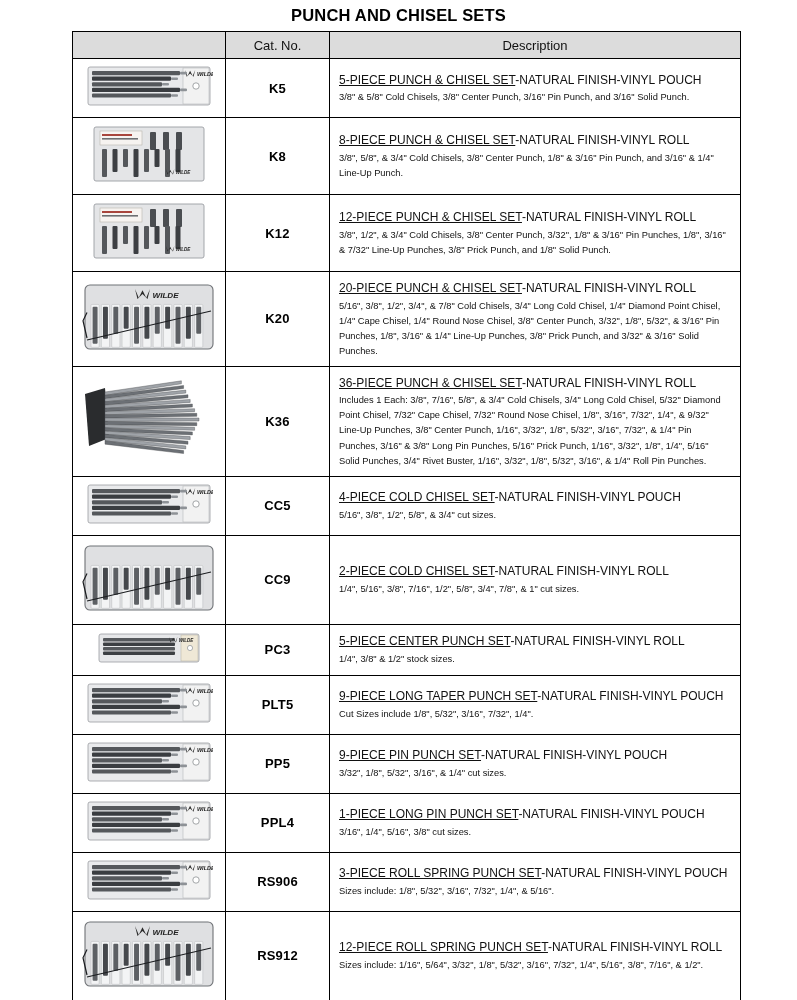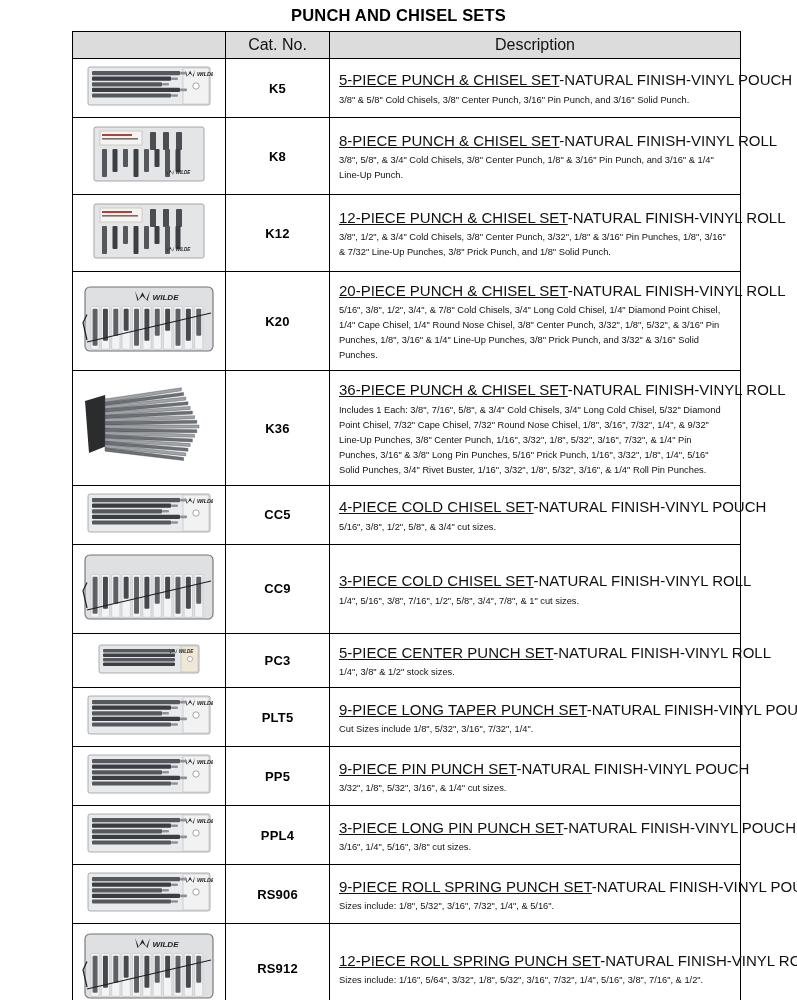--- a/index.html
+++ b/index.html
@@ -47,40 +47,40 @@
   .catalog-table th,
   .catalog-table td {
     border: 1.2px solid #000;
     padding: 0;
     vertical-align: middle;
   }
   thead th {
     background: #dcdcdc;
     height: 26px;
     font-weight: normal;
-    font-size: 16px;
+    font-size: 13px;
     text-align: center;
     color: #111;
   }
   td.cat-cell {
     text-align: center;
     font-size: 13px;
     font-weight: bold;
     letter-spacing: 0.2px;
   }
   td.desc-cell {
     padding: 7px 10px 7px 9px;
     vertical-align: middle;
   }
   td.img-cell {
     text-align: center;
     padding: 5px 2px;
   }
   .desc-title {
-    font-size: 15px;
+    font-size: 12px;
     line-height: 1.55;
     color: #111;
     white-space: nowrap;
   }
   .desc-title .u {
     text-decoration: underline;
   }
   .desc-body {
     font-size: 9.3px;
     line-height: 1.62;
@@ -320,21 +320,21 @@
                 <rect x="96.5090909090909" y="26.64" width="4.963636363636363" height="37" fill="#5d6064" rx="1"></rect>
                 <rect x="105.27272727272727" y="24.42" width="8.163636363636364" height="42.919999999999995" fill="#f3f4f5" stroke="#b8babd" stroke-width="0.5" rx="1"></rect>
                 <rect x="106.87272727272726" y="26.64" width="4.963636363636363" height="32" fill="#45484c" rx="1"></rect>
                 <rect x="115.63636363636363" y="24.42" width="8.163636363636364" height="42.919999999999995" fill="#f3f4f5" stroke="#b8babd" stroke-width="0.5" rx="1"></rect>
                 <rect x="117.23636363636362" y="26.64" width="4.963636363636363" height="27" fill="#5d6064" rx="1"></rect>
                 <line x1="8" y1="60" x2="132" y2="31.08" stroke="#1b1d20" stroke-width="1.1"></line>
                 <path d="M8 58 L4 40.7 L8 32.56" fill="none" stroke="#1b1d20" stroke-width="1.2"></path>
               </svg></div></td>
           <td class="cat-cell"><span>CC9</span></td>
           <td class="desc-cell">
-            <div class="desc-title"><span class="u">3-PIECE COLD CHISEL SET</span><span>-NATURAL FINISH-VINYL ROLL</span></div>
+            <div class="desc-title"><span class="u">2-PIECE COLD CHISEL SET</span><span>-NATURAL FINISH-VINYL ROLL</span></div>
             <div class="desc-body">1/4", 5/16", 3/8", 7/16", 1/2", 5/8", 3/4", 7/8", &amp; 1" cut sizes.</div>
           </td>
         </tr>
         <tr>
           <td class="img-cell"><div class="photo"><svg width="128" height="36" viewBox="0 0 128 36">
                 <rect width="128" height="36" fill="#fff"></rect>
                 <rect x="14" y="4" width="100" height="28" fill="#e6e7e9" stroke="#9a9da1" stroke-width="0.8" rx="2"></rect>
                 <rect x="96" y="5" width="17" height="26" fill="#efe8d6" stroke="#bdb9ab" stroke-width="0.6"></rect>
                 <circle cx="105" cy="18" r="2.6" fill="#fff" stroke="#8d9093" stroke-width="0.7"></circle>
                 <rect x="18" y="8" width="72" height="3.4" fill="#56595d" rx="1"></rect>
@@ -422,21 +422,21 @@
                 <rect x="86" y="13.4" width="7" height="2.6" fill="#8e9297" rx="1"></rect>
                 <rect x="7" y="18.2" width="70" height="4.2" fill="#55585c" rx="1"></rect>
                 <rect x="77" y="19" width="7" height="2.6" fill="#8e9297" rx="1"></rect>
                 <rect x="7" y="23.799999999999997" width="88" height="4.2" fill="#3a3d41" rx="1"></rect>
                 <rect x="95" y="24.599999999999998" width="7" height="2.6" fill="#8e9297" rx="1"></rect>
                 <rect x="7" y="29.4" width="79" height="4.2" fill="#55585c" rx="1"></rect>
                 <rect x="86" y="30.2" width="7" height="2.6" fill="#8e9297" rx="1"></rect>
               </svg></div></td>
           <td class="cat-cell"><span>PPL4</span></td>
           <td class="desc-cell">
-            <div class="desc-title"><span class="u">3-PIECE LONG PIN PUNCH SET</span><span>-NATURAL FINISH-VINYL POUCH</span></div>
+            <div class="desc-title"><span class="u">1-PIECE LONG PIN PUNCH SET</span><span>-NATURAL FINISH-VINYL POUCH</span></div>
             <div class="desc-body">3/16", 1/4", 5/16", 3/8" cut sizes.</div>
           </td>
         </tr>
         <tr>
           <td class="img-cell"><div class="photo"><svg width="128" height="44" viewBox="0 0 128 44">
                 <rect width="128" height="44" fill="#fff"></rect>
                 <rect x="3" y="3" width="122" height="38" fill="#e9eaec" stroke="#9a9da1" stroke-width="0.8" rx="2"></rect>
                 <rect x="98" y="4" width="26" height="36" fill="#f2f2f2" stroke="#b6b8bb" stroke-width="0.6"></rect>
                 <circle cx="111" cy="22" r="3.2" fill="#fff" stroke="#8d9093" stroke-width="0.8"></circle>
                 <g transform="translate(100,6) scale(0.85)">
@@ -449,21 +449,21 @@
                 <rect x="86" y="13.4" width="7" height="2.6" fill="#8e9297" rx="1"></rect>
                 <rect x="7" y="18.2" width="70" height="4.2" fill="#55585c" rx="1"></rect>
                 <rect x="77" y="19" width="7" height="2.6" fill="#8e9297" rx="1"></rect>
                 <rect x="7" y="23.799999999999997" width="88" height="4.2" fill="#3a3d41" rx="1"></rect>
                 <rect x="95" y="24.599999999999998" width="7" height="2.6" fill="#8e9297" rx="1"></rect>
                 <rect x="7" y="29.4" width="79" height="4.2" fill="#55585c" rx="1"></rect>
                 <rect x="86" y="30.2" width="7" height="2.6" fill="#8e9297" rx="1"></rect>
               </svg></div></td>
           <td class="cat-cell"><span>RS906</span></td>
           <td class="desc-cell">
-            <div class="desc-title"><span class="u">9-PIECE ROLL SPRING PUNCH SET</span><span>-NATURAL FINISH-VINYL POUCH</span></div>
+            <div class="desc-title"><span class="u">3-PIECE ROLL SPRING PUNCH SET</span><span>-NATURAL FINISH-VINYL POUCH</span></div>
             <div class="desc-body"> Sizes include:  1/8", 5/32", 3/16", 7/32", 1/4", &amp; 5/16".</div>
           </td>
         </tr>
         <tr>
           <td class="img-cell"><div class="photo"><svg width="140" height="74" viewBox="0 0 140 74">
                 <rect width="140" height="74" fill="#fff"></rect>
                 <rect x="6" y="5" width="128" height="64" fill="#dfe0e2" stroke="#6f7276" stroke-width="1.1" rx="5"></rect>
                 <rect x="12" y="24.42" width="8.163636363636364" height="42.919999999999995" fill="#f3f4f5" stroke="#b8babd" stroke-width="0.5" rx="1"></rect>
                 <rect x="13.6" y="26.64" width="4.963636363636363" height="37" fill="#5d6064" rx="1"></rect>
                 <rect x="22.363636363636363" y="24.42" width="8.163636363636364" height="42.919999999999995" fill="#f3f4f5" stroke="#b8babd" stroke-width="0.5" rx="1"></rect>

